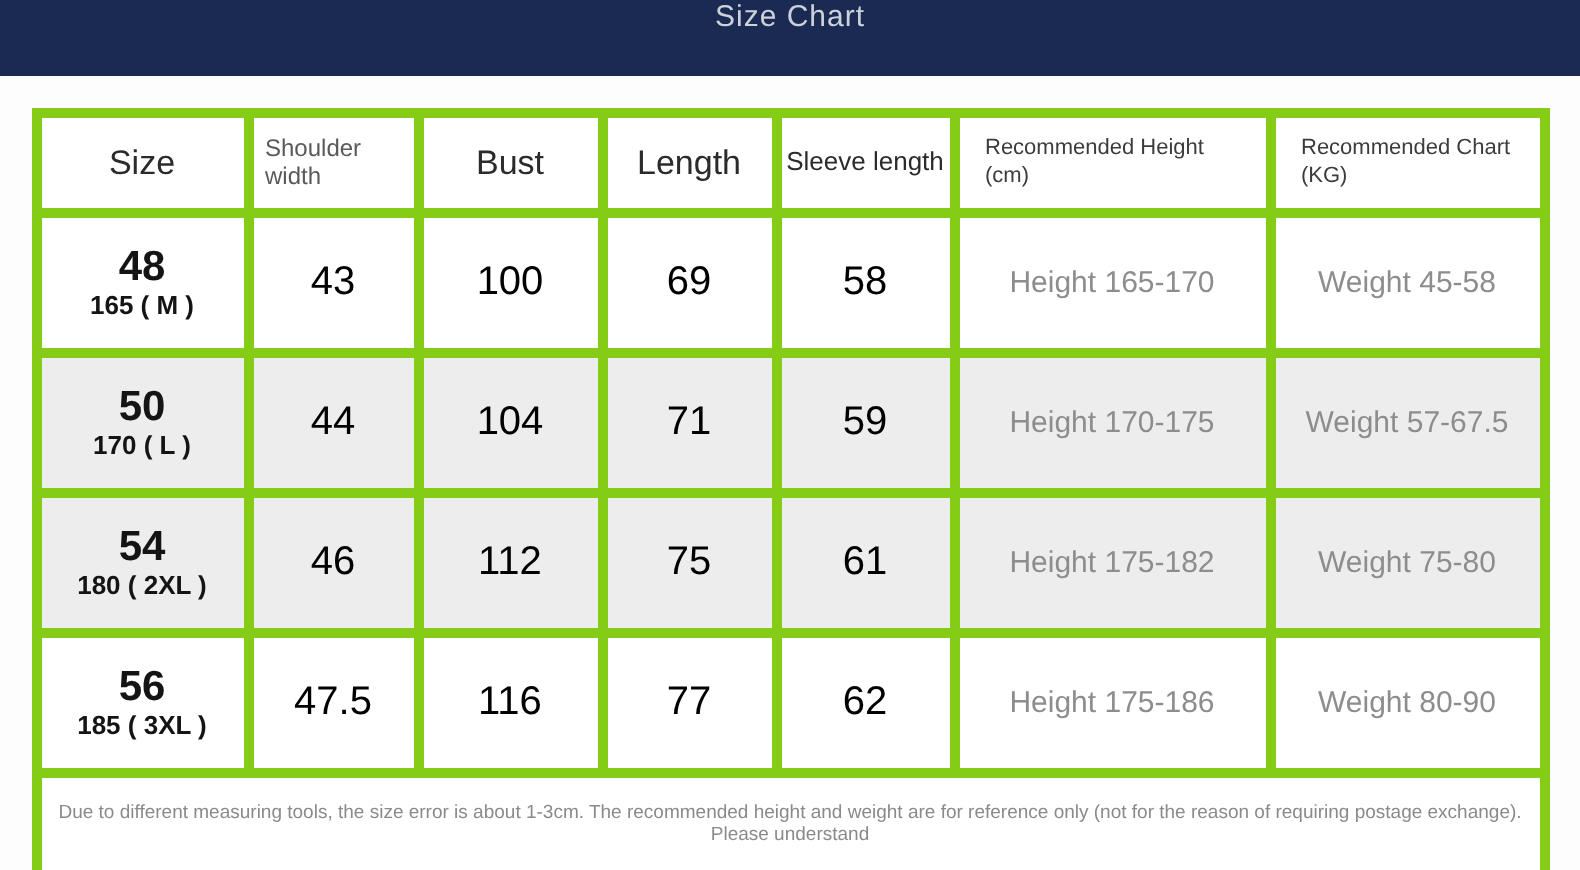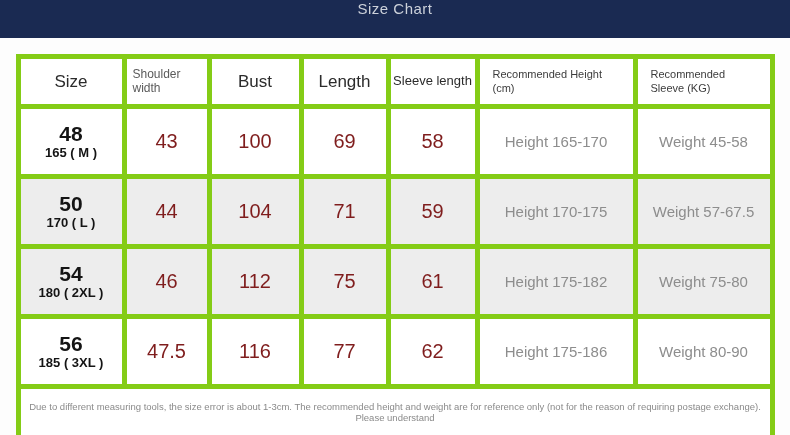--- a/index.html
+++ b/index.html
@@ -52,21 +52,21 @@
 
   tr.data-row.alt td { background: #ededed; }
 
   th.h-main   { font-size: 17px; font-weight: normal; color: #2b2b2b; }
   th.h-small  { font-size: 12px; font-weight: normal; color: #5a5a5a; text-align: left; padding-left: 6px; line-height: 1.15; }
   th.h-sleeve { font-size: 13px; font-weight: normal; color: #2b2b2b; line-height: 1.15; }
   th.h-rec    { font-size: 11px; font-weight: normal; color: #3c3c3c; text-align: left; padding: 0 14px 0 13px; line-height: 1.25; }
 
   td.size-cell .size-num { font-size: 21px; font-weight: bold; color: #141414; line-height: 1.1; }
   td.size-cell .size-sub { font-size: 13px; font-weight: bold; color: #141414; line-height: 1.2; }
-  td.num   { font-size: 20px; color: #7f1d1d; }
+  td.num   { font-size: 20px; color: #000000; }
   td.range { font-size: 15px; color: #8d8d8d; }
 
   td.note-cell {
     text-align: center;
     padding: 12px 8px;
     font-size: 9.5px;
     color: #8a8a8a;
   }
 </style>
 </head>
@@ -90,21 +90,21 @@
     </colgroup>
 
     <tbody>
         <tr class="header-row">
       <th class="h-main">Size</th>
       <th class="h-small">Shoulder width</th>
       <th class="h-main">Bust</th>
       <th class="h-main">Length</th>
       <th class="h-sleeve">Sleeve length</th>
       <th class="h-rec">Recommended Height (cm)</th>
-      <th class="h-rec">Recommended Sleeve (KG)</th>
+      <th class="h-rec">Recommended Chart (KG)</th>
     </tr>
 
     <tr class="data-row">
       <td class="size-cell">
         <div class="size-num">48</div>
         <div class="size-sub">165 ( M )</div>
       </td>
       <td class="num">43</td>
       <td class="num">100</td>
       <td class="num">69</td>

